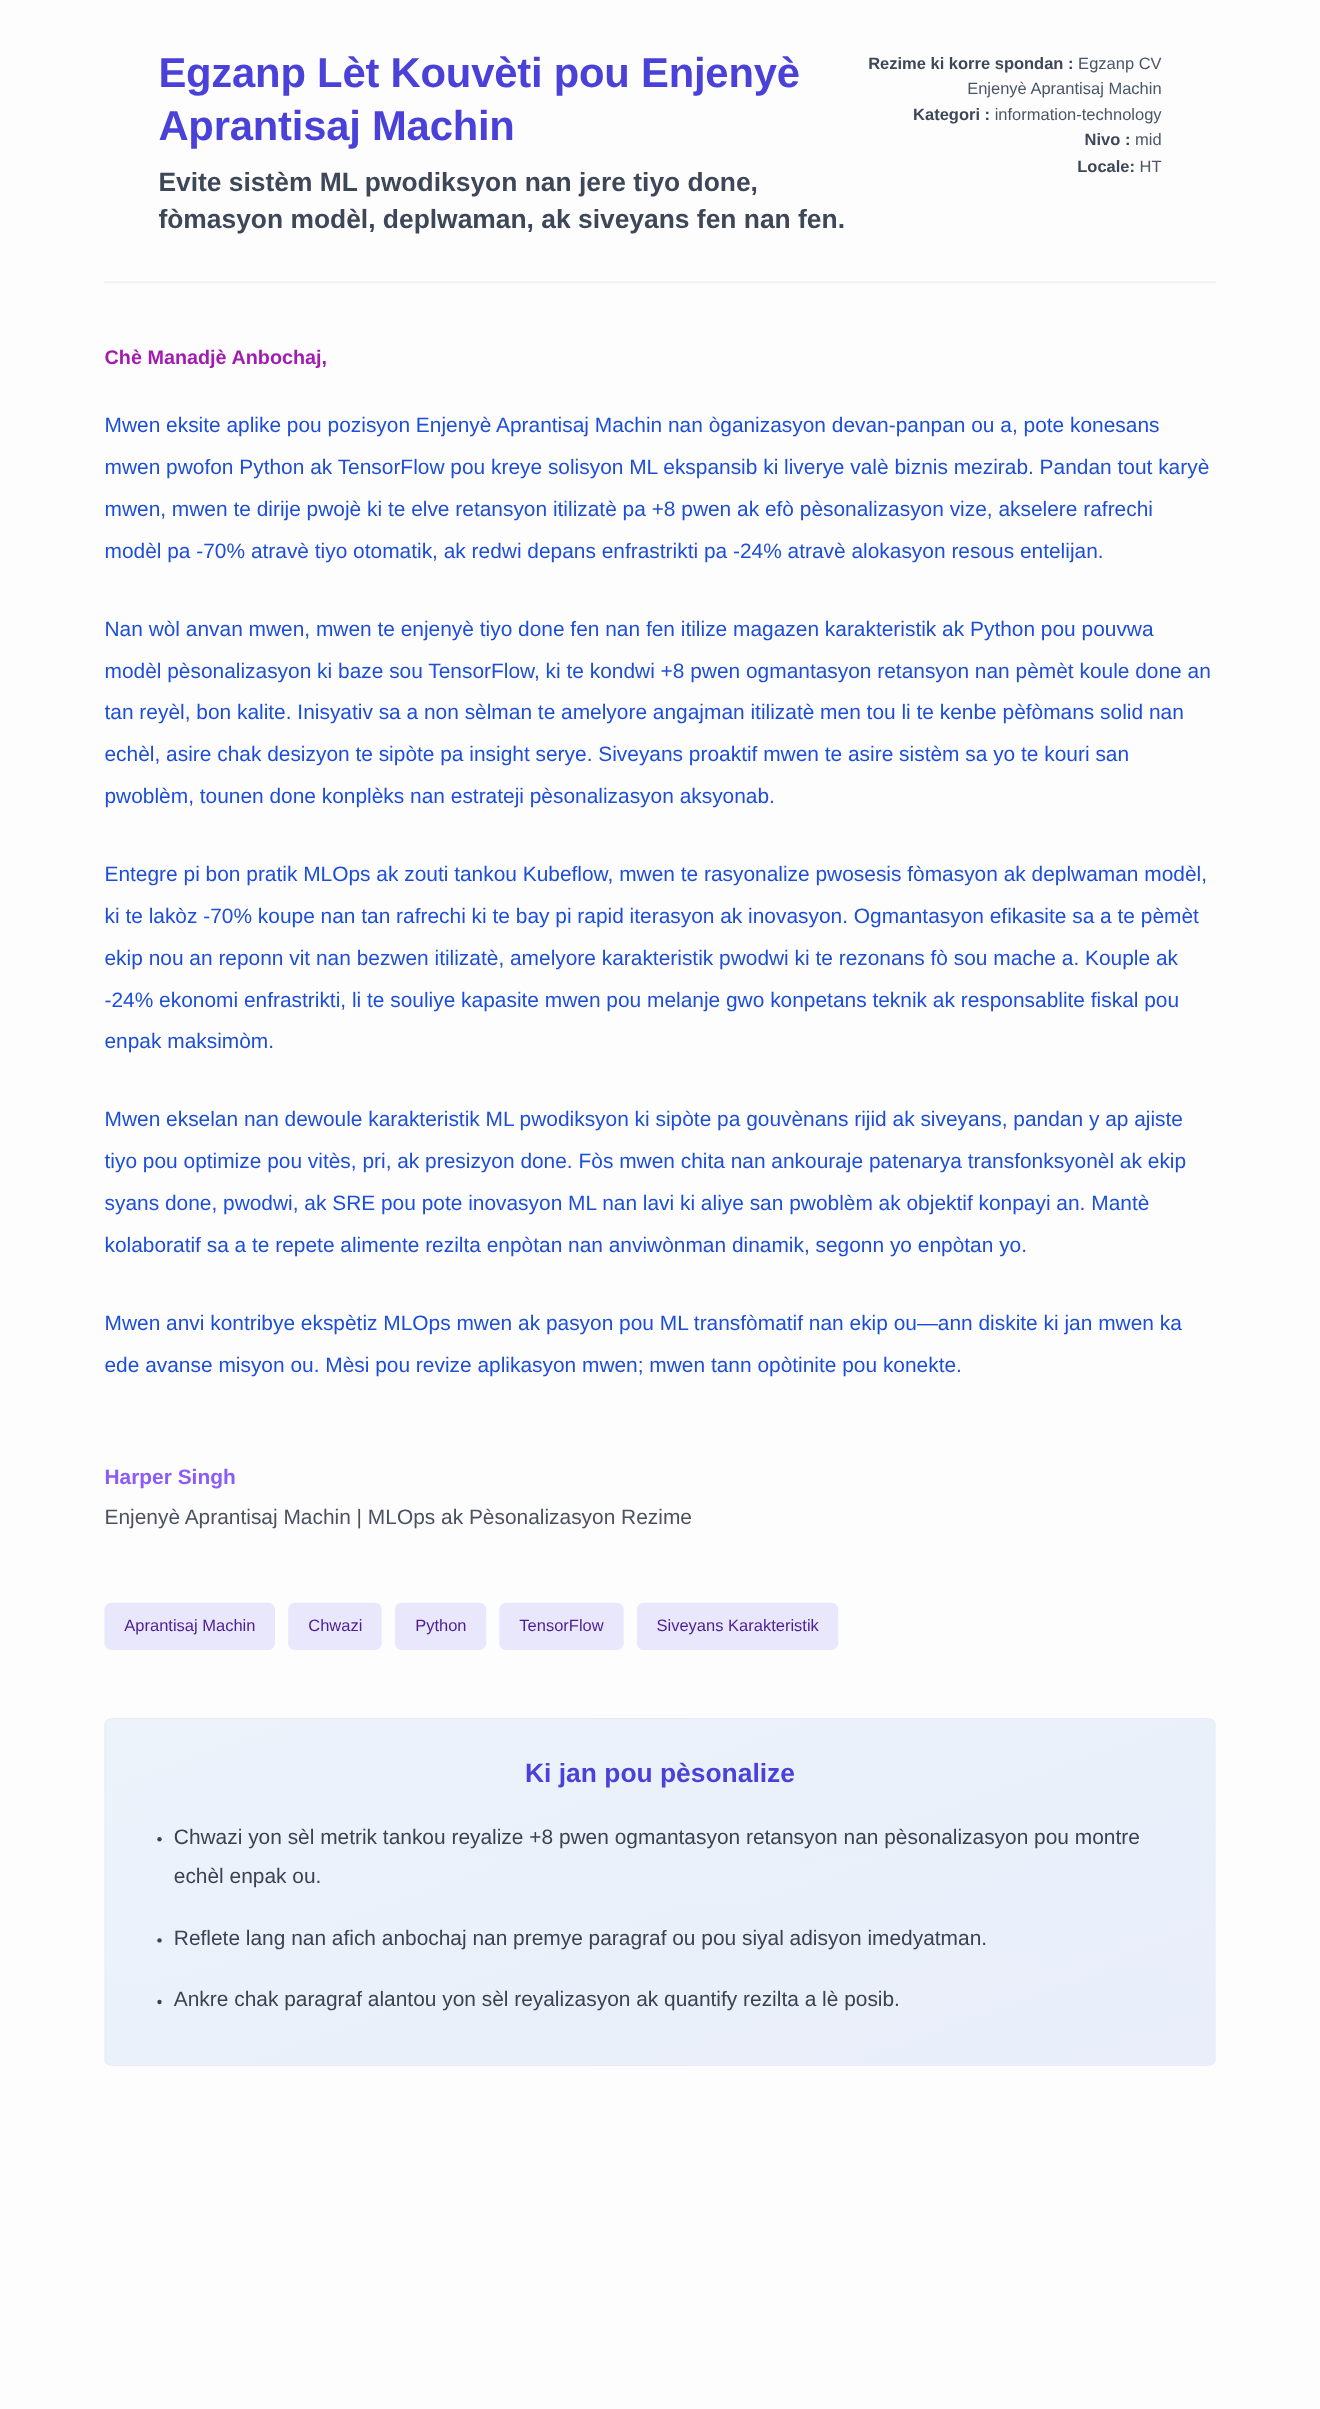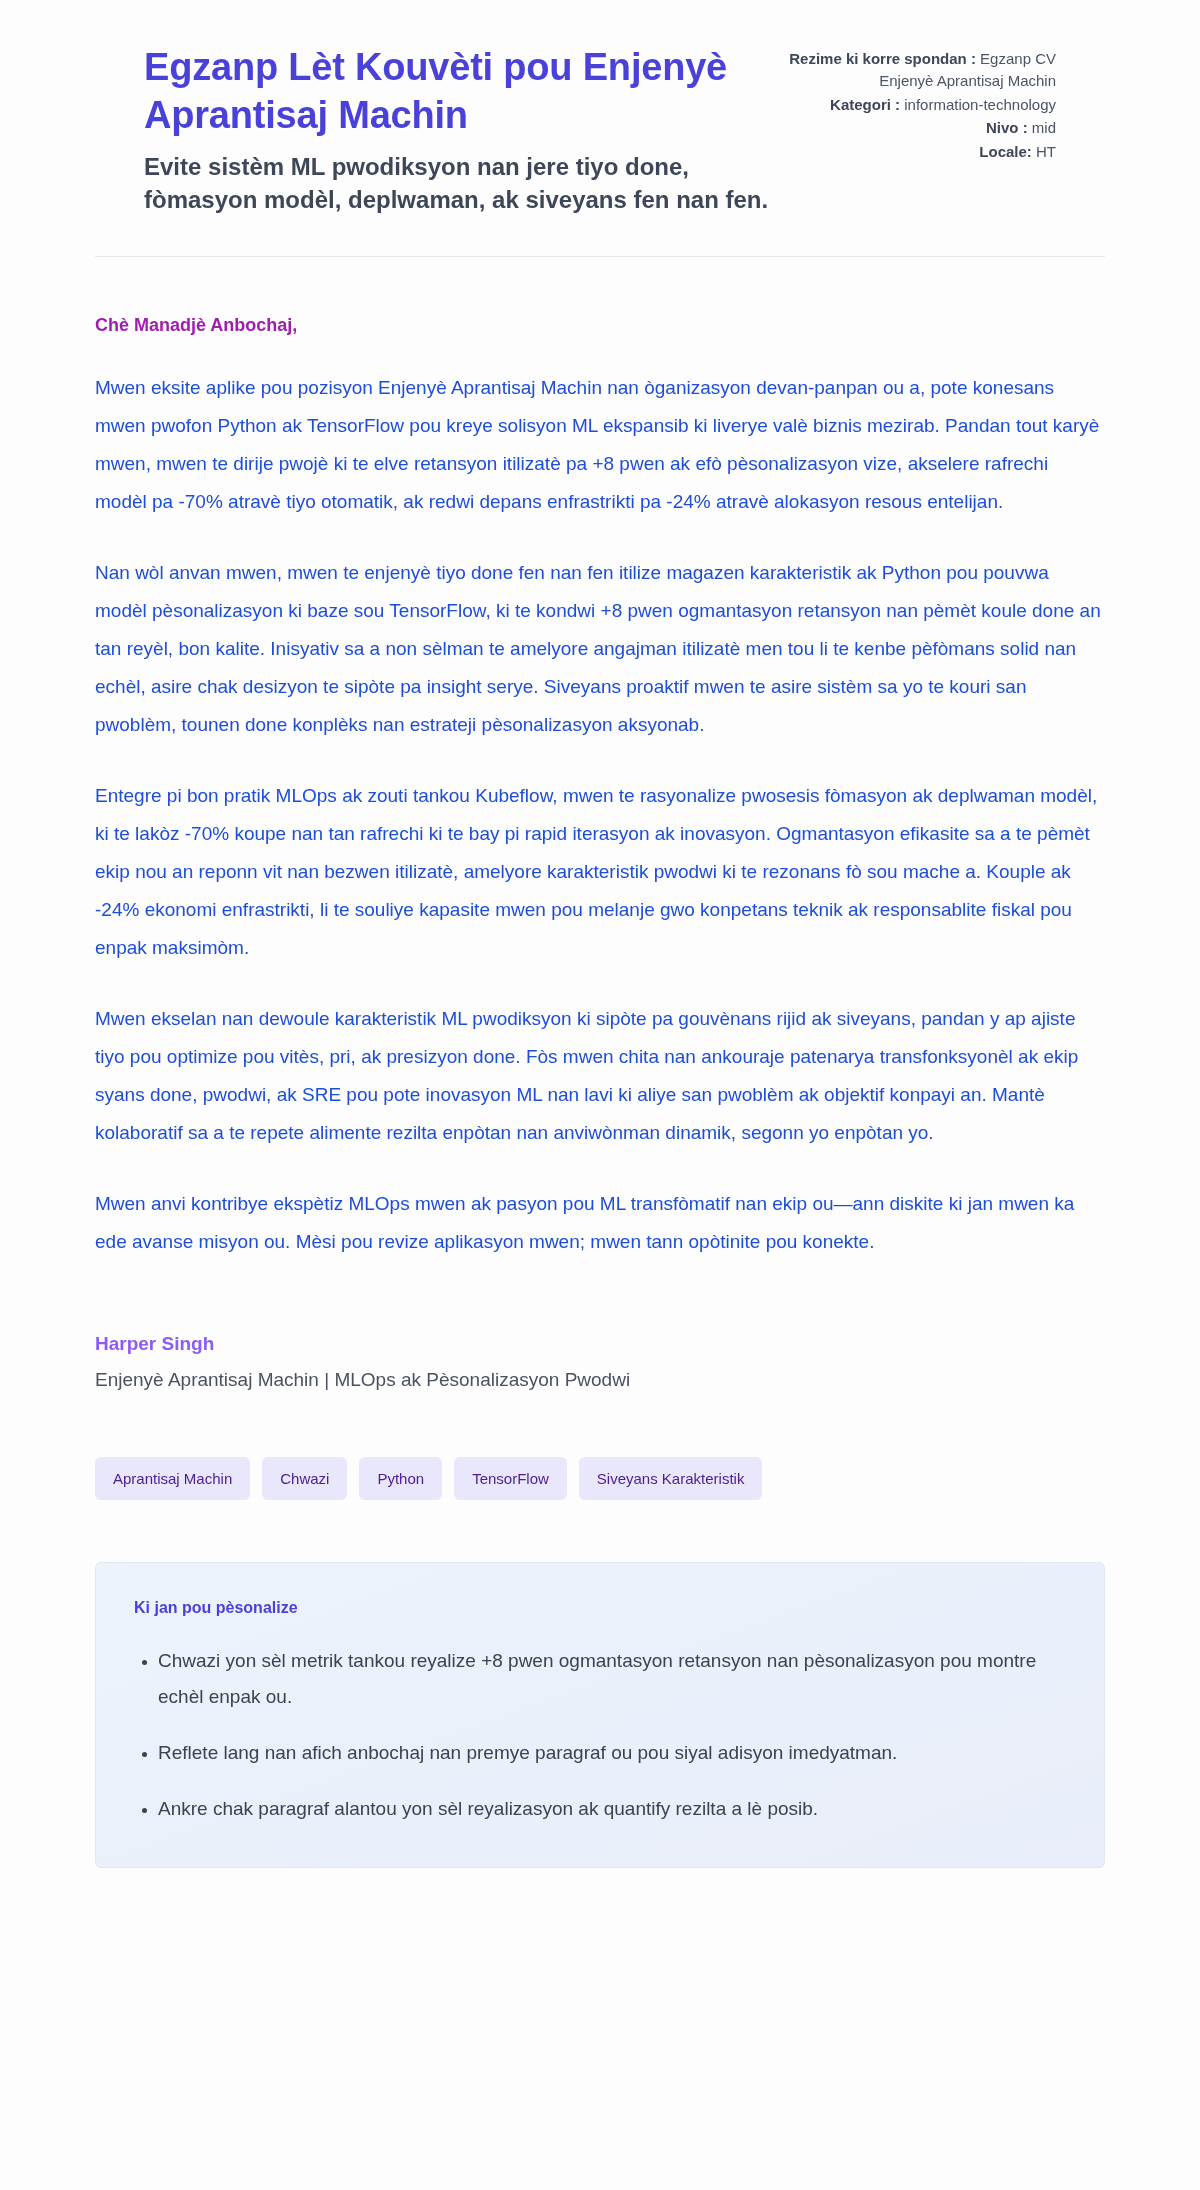--- a/index.html
+++ b/index.html
@@ -80,21 +80,21 @@
   }
 
   
   .tips {
     margin-top: 62px;
     background: linear-gradient(160deg, #ecf3fb 0%, #e9eefa 100%);
     border: 1px solid #dfe8f3;
     border-radius: 6px;
     padding: 36px 38px 40px 38px;
   }
-  .tips-title { color: #4a42d8; font-size: 16px; font-weight: bold; }
+  .tips-title { color: #4a42d8; font-size: 24px; font-weight: bold; text-align: center; }
   .tips-list { margin-top: 26px; padding-left: 24px; }
   .tips-list li {
     color: #3a4352;
     font-size: 19px;
     line-height: 1.9;
     margin-bottom: 20px;
   }
   .tips-list li::marker { color: #3a4352; font-size: 16px; }
   .tips-list li:last-child { margin-bottom: 0; }
 </style>
@@ -134,21 +134,21 @@
     <p class="greeting">Chè Manadjè Anbochaj,</p>
     <p class="body-par">Mwen eksite aplike pou pozisyon Enjenyè Aprantisaj Machin nan òganizasyon devan-panpan ou a, pote konesans mwen pwofon Python ak TensorFlow pou kreye solisyon ML ekspansib ki liverye valè biznis mezirab. Pandan tout karyè mwen, mwen te dirije pwojè ki te elve retansyon itilizatè pa +8 pwen ak efò pèsonalizasyon vize, akselere rafrechi modèl pa -70% atravè tiyo otomatik, ak redwi depans enfrastrikti pa -24% atravè alokasyon resous entelijan.</p>
     <p class="body-par">Nan wòl anvan mwen, mwen te enjenyè tiyo done fen nan fen itilize magazen karakteristik ak Python pou pouvwa modèl pèsonalizasyon ki baze sou TensorFlow, ki te kondwi +8 pwen ogmantasyon retansyon nan pèmèt koule done an tan reyèl, bon kalite. Inisyativ sa a non sèlman te amelyore angajman itilizatè men tou li te kenbe pèfòmans solid nan echèl, asire chak desizyon te sipòte pa insight serye. Siveyans proaktif mwen te asire sistèm sa yo te kouri san pwoblèm, tounen done konplèks nan estrateji pèsonalizasyon aksyonab.</p>
     <p class="body-par">Entegre pi bon pratik MLOps ak zouti tankou Kubeflow, mwen te rasyonalize pwosesis fòmasyon ak deplwaman modèl, ki te lakòz -70% koupe nan tan rafrechi ki te bay pi rapid iterasyon ak inovasyon. Ogmantasyon efikasite sa a te pèmèt ekip nou an reponn vit nan bezwen itilizatè, amelyore karakteristik pwodwi ki te rezonans fò sou mache a. Kouple ak -24% ekonomi enfrastrikti, li te souliye kapasite mwen pou melanje gwo konpetans teknik ak responsablite fiskal pou enpak maksimòm.</p>
     <p class="body-par">Mwen ekselan nan dewoule karakteristik ML pwodiksyon ki sipòte pa gouvènans rijid ak siveyans, pandan y ap ajiste tiyo pou optimize pou vitès, pri, ak presizyon done. Fòs mwen chita nan ankouraje patenarya transfonksyonèl ak ekip syans done, pwodwi, ak SRE pou pote inovasyon ML nan lavi ki aliye san pwoblèm ak objektif konpayi an. Mantè kolaboratif sa a te repete alimente rezilta enpòtan nan anviwònman dinamik, segonn yo enpòtan yo.</p>
     <p class="body-par">Mwen anvi kontribye ekspètiz MLOps mwen ak pasyon pou ML transfòmatif nan ekip ou—ann diskite ki jan mwen ka ede avanse misyon ou. Mèsi pou revize aplikasyon mwen; mwen tann opòtinite pou konekte.</p>
   </section>
 
   <section class="signature">
     <p class="signature-name">Harper Singh</p>
-    <p class="signature-role">Enjenyè Aprantisaj Machin | MLOps ak Pèsonalizasyon Pwodwi</p>
+    <p class="signature-role">Enjenyè Aprantisaj Machin | MLOps ak Pèsonalizasyon Rezime</p>
   </section>
 
   <div class="tags">
     <span class="tag">Aprantisaj Machin</span>
     <span class="tag">Chwazi</span>
     <span class="tag">Python</span>
     <span class="tag">TensorFlow</span>
     <span class="tag">Siveyans Karakteristik</span>
   </div>
 

